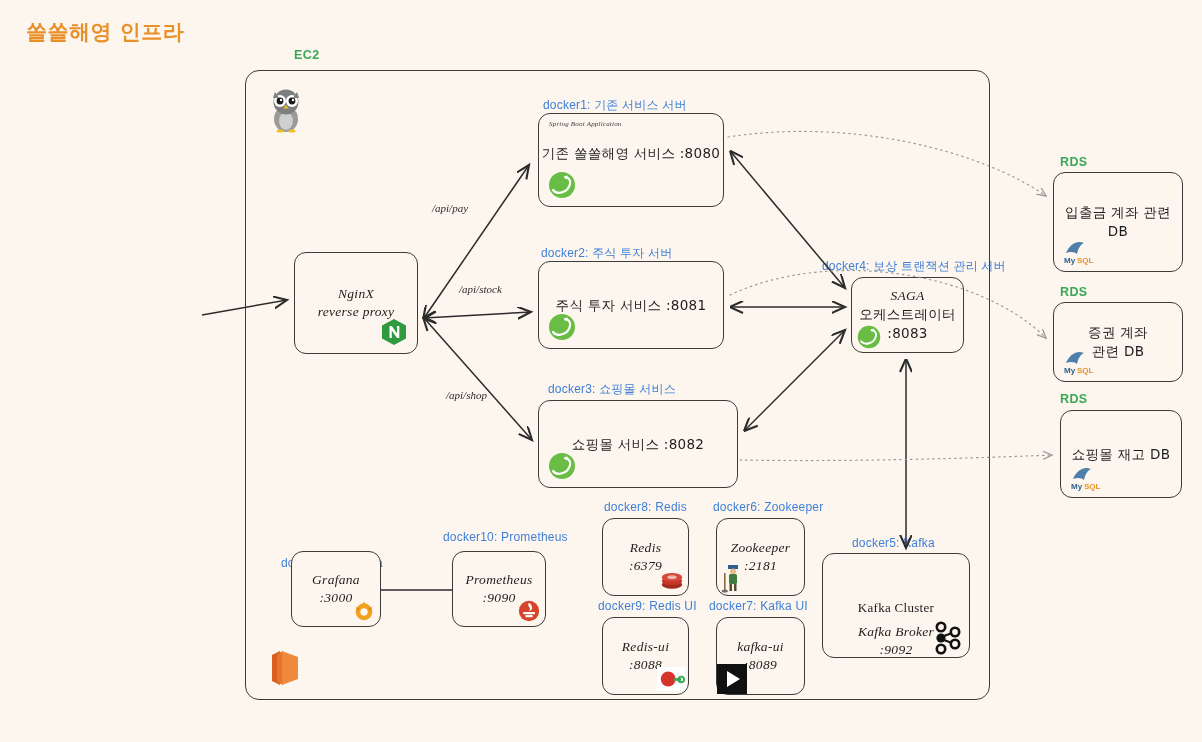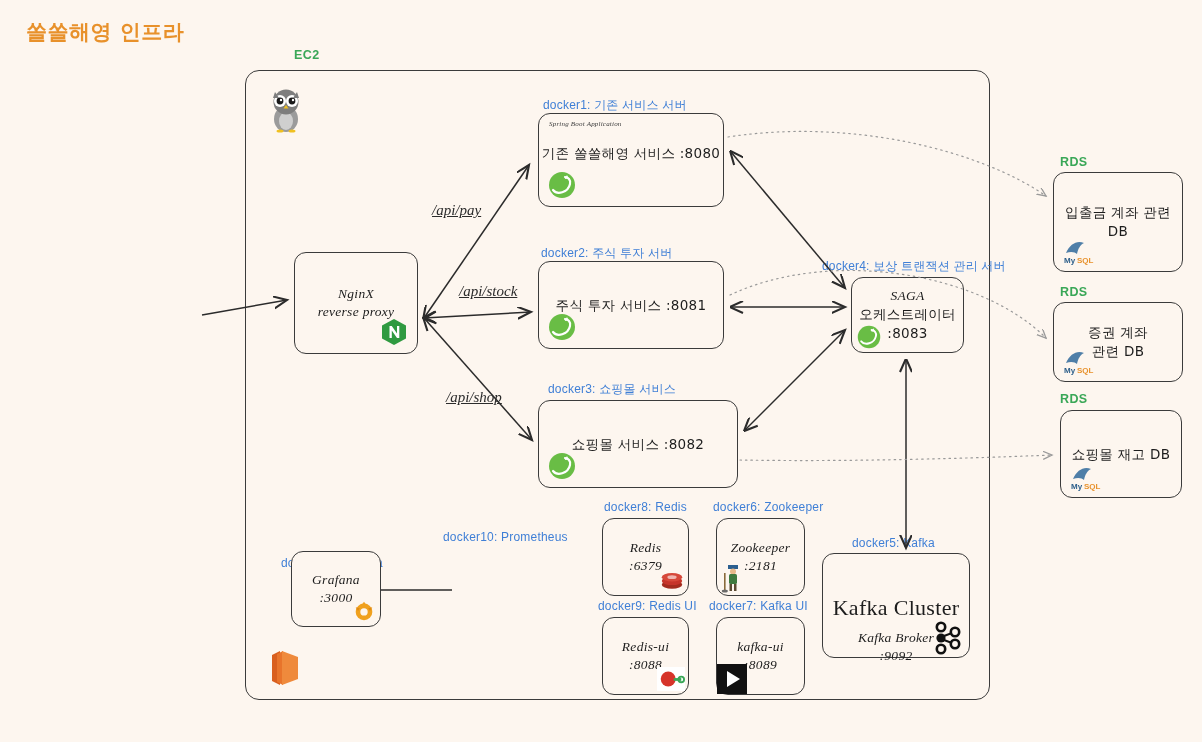--- a/index.html
+++ b/index.html
@@ -70,26 +70,25 @@
     font-style:italic;
     letter-spacing:0.2px;
   }
 
   .badge { position:absolute; width:30px; height:30px; }
   .badge.bl { left:8px; bottom:6px; }
   .badge.br { right:8px; bottom:6px; }
 
   .edge-label {
     position:absolute;
-    font-size: 15px;
+    font-size: 11px;
     color:#2b2b2b;
     font-family:"Liberation Serif", serif;
     font-style:italic;
     white-space:nowrap;
-    text-decoration:underline;
   }
 </style>
 </head>
 <body>
 
 <div id="canvas">
 
   <div class="title">쏠쏠해영 인프라</div>
 
   <div class="group-label" style="left:262px; top:48px;padding-left:32px;">EC2</div>
@@ -231,20 +230,32 @@
         <circle cx="13" cy="14" r="9" fill="#f0a11e"></circle>
         <circle cx="13" cy="14" r="4" fill="#fdf6ef"></circle>
         <path d="M13 3 l3 4 h-6 z" fill="#f0a11e"></path>
         <path d="M4 9 l4.5 1 -2 3 z" fill="#e08a14"></path>
         <path d="M22 9 l-4.5 1 2 3 z" fill="#e08a14"></path>
       </svg>
     </div>
   </div>
 
   <div class="node-label" style="left:443px; top:530px;">docker10: Prometheus</div>
+  <div class="node" style="left:452px; top:551px; width:94px; height:76px;">
+    <div class="line">Prometheus</div>
+    <div class="line">:9090</div>
+    <div class="badge br" style="width:24px;height:24px;bottom:3px;right:4px;">
+      <svg viewBox="0 0 26 26" width="24" height="24">
+        <circle cx="13" cy="13" r="11" fill="#d6452a"></circle>
+        <rect x="6.5" y="14" width="13" height="2.4" rx="1" fill="#fff"></rect>
+        <rect x="9" y="17.2" width="8" height="2.6" rx="1.2" fill="#fff"></rect>
+        <path d="M13 4 C10 8, 16.5 9, 13 13 C18 12, 17 6.5, 13 4 z" fill="#fff"></path>
+      </svg>
+    </div>
+  </div>
 
   <div class="node-label" style="left:604px; top:500px;">docker8: Redis</div>
   <div class="node" style="left:602px; top:518px; width:87px; height:78px;">
     <div class="line">Redis</div>
     <div class="line">:6379</div>
     <div class="badge br" style="width:26px;height:26px;bottom:2px;right:3px;">
       <svg viewBox="0 0 28 28" width="26" height="26">
         <ellipse cx="14" cy="19" rx="11" ry="4.5" fill="#a32b1e"></ellipse>
         <ellipse cx="14" cy="15" rx="11" ry="4.5" fill="#c6342a"></ellipse>
         <ellipse cx="14" cy="11" rx="11" ry="4.5" fill="#d6483a"></ellipse>
@@ -291,21 +302,21 @@
     <div class="badge bl" style="width:30px;height:30px;bottom:0px;left:0px;">
       <svg viewBox="0 0 30 30" width="30" height="30">
         <rect x="0" y="0" width="30" height="30" fill="#111111"></rect>
         <polygon points="10,7 23,15 10,23" fill="#ffffff"></polygon>
       </svg>
     </div>
   </div>
 
   <div class="node-label" style="left:852px; top:536px;">docker5: Kafka</div>
   <div class="node" style="left:822px; top:553px; width:148px; height:105px;">
-    <div class="line" style="font-size:22px; font-style:normal;margin-top:47px;">Kafka Cluster</div>
+    <div class="line" style="font-size:13px; font-style:normal;margin-top:47px;">Kafka Cluster</div>
     <div class="line" style="margin-top:6px;">Kafka Broker</div>
     <div class="line">:9092</div>
     <div class="badge br" style="width:32px;height:34px;bottom:2px;right:6px;">
       <svg viewBox="0 0 32 34" width="32" height="34">
         <circle cx="10" cy="6" r="4.2" fill="none" stroke="#111" stroke-width="2.6"></circle>
         <circle cx="10" cy="17" r="4.6" fill="#111"></circle>
         <circle cx="10" cy="28" r="4.2" fill="none" stroke="#111" stroke-width="2.6"></circle>
         <circle cx="24" cy="11" r="4.2" fill="none" stroke="#111" stroke-width="2.6"></circle>
         <circle cx="24" cy="23" r="4.2" fill="none" stroke="#111" stroke-width="2.6"></circle>
         <line x1="13" y1="15" x2="21" y2="12" stroke="#111" stroke-width="2"></line>

